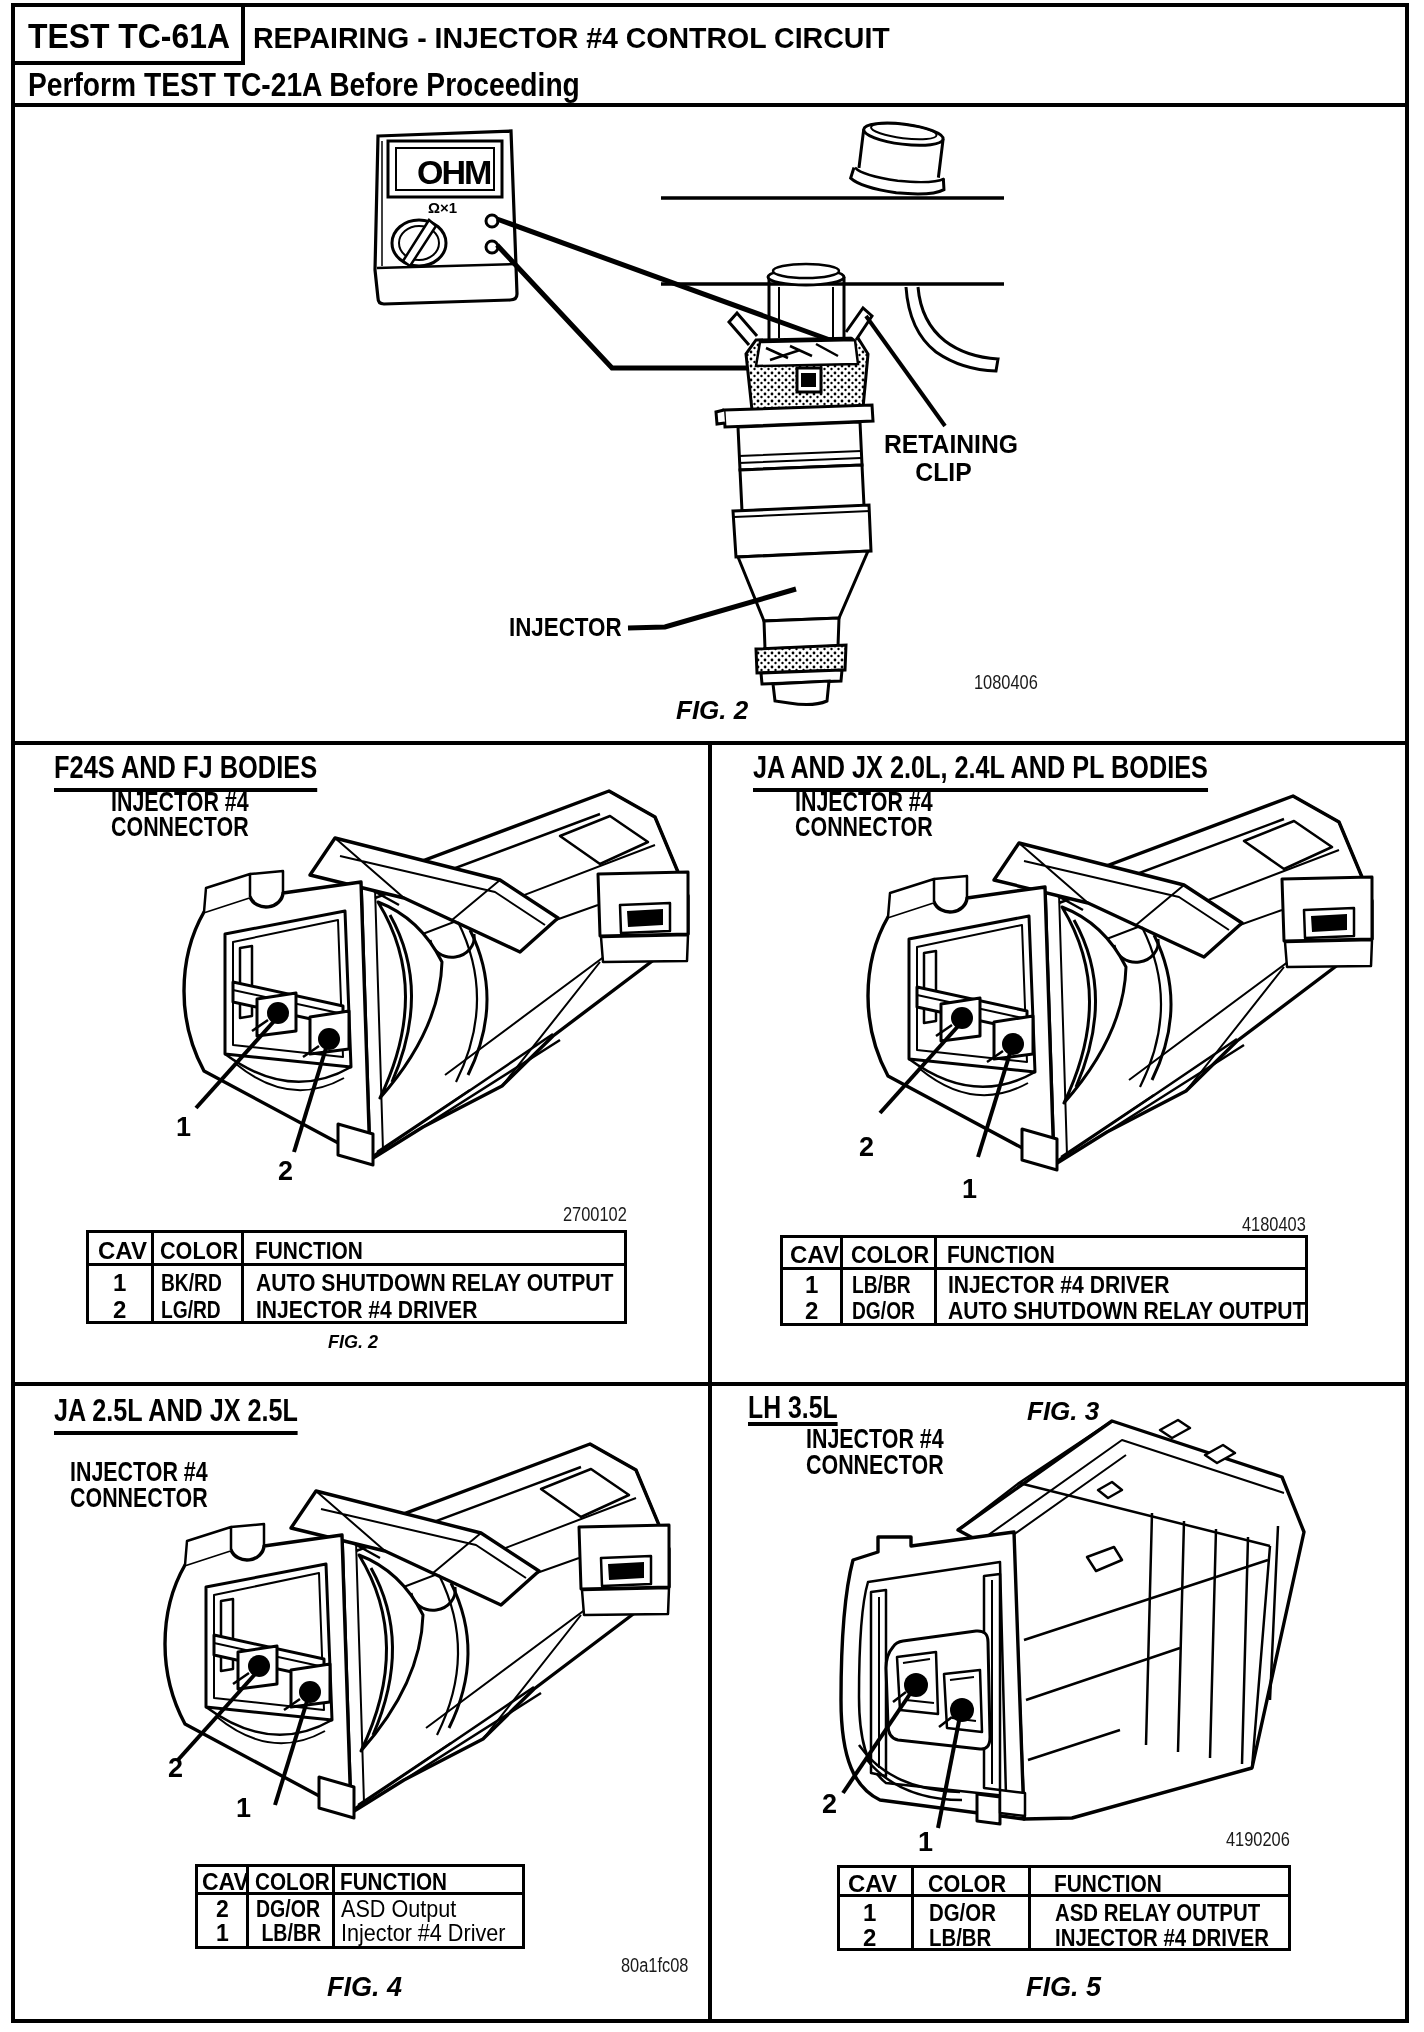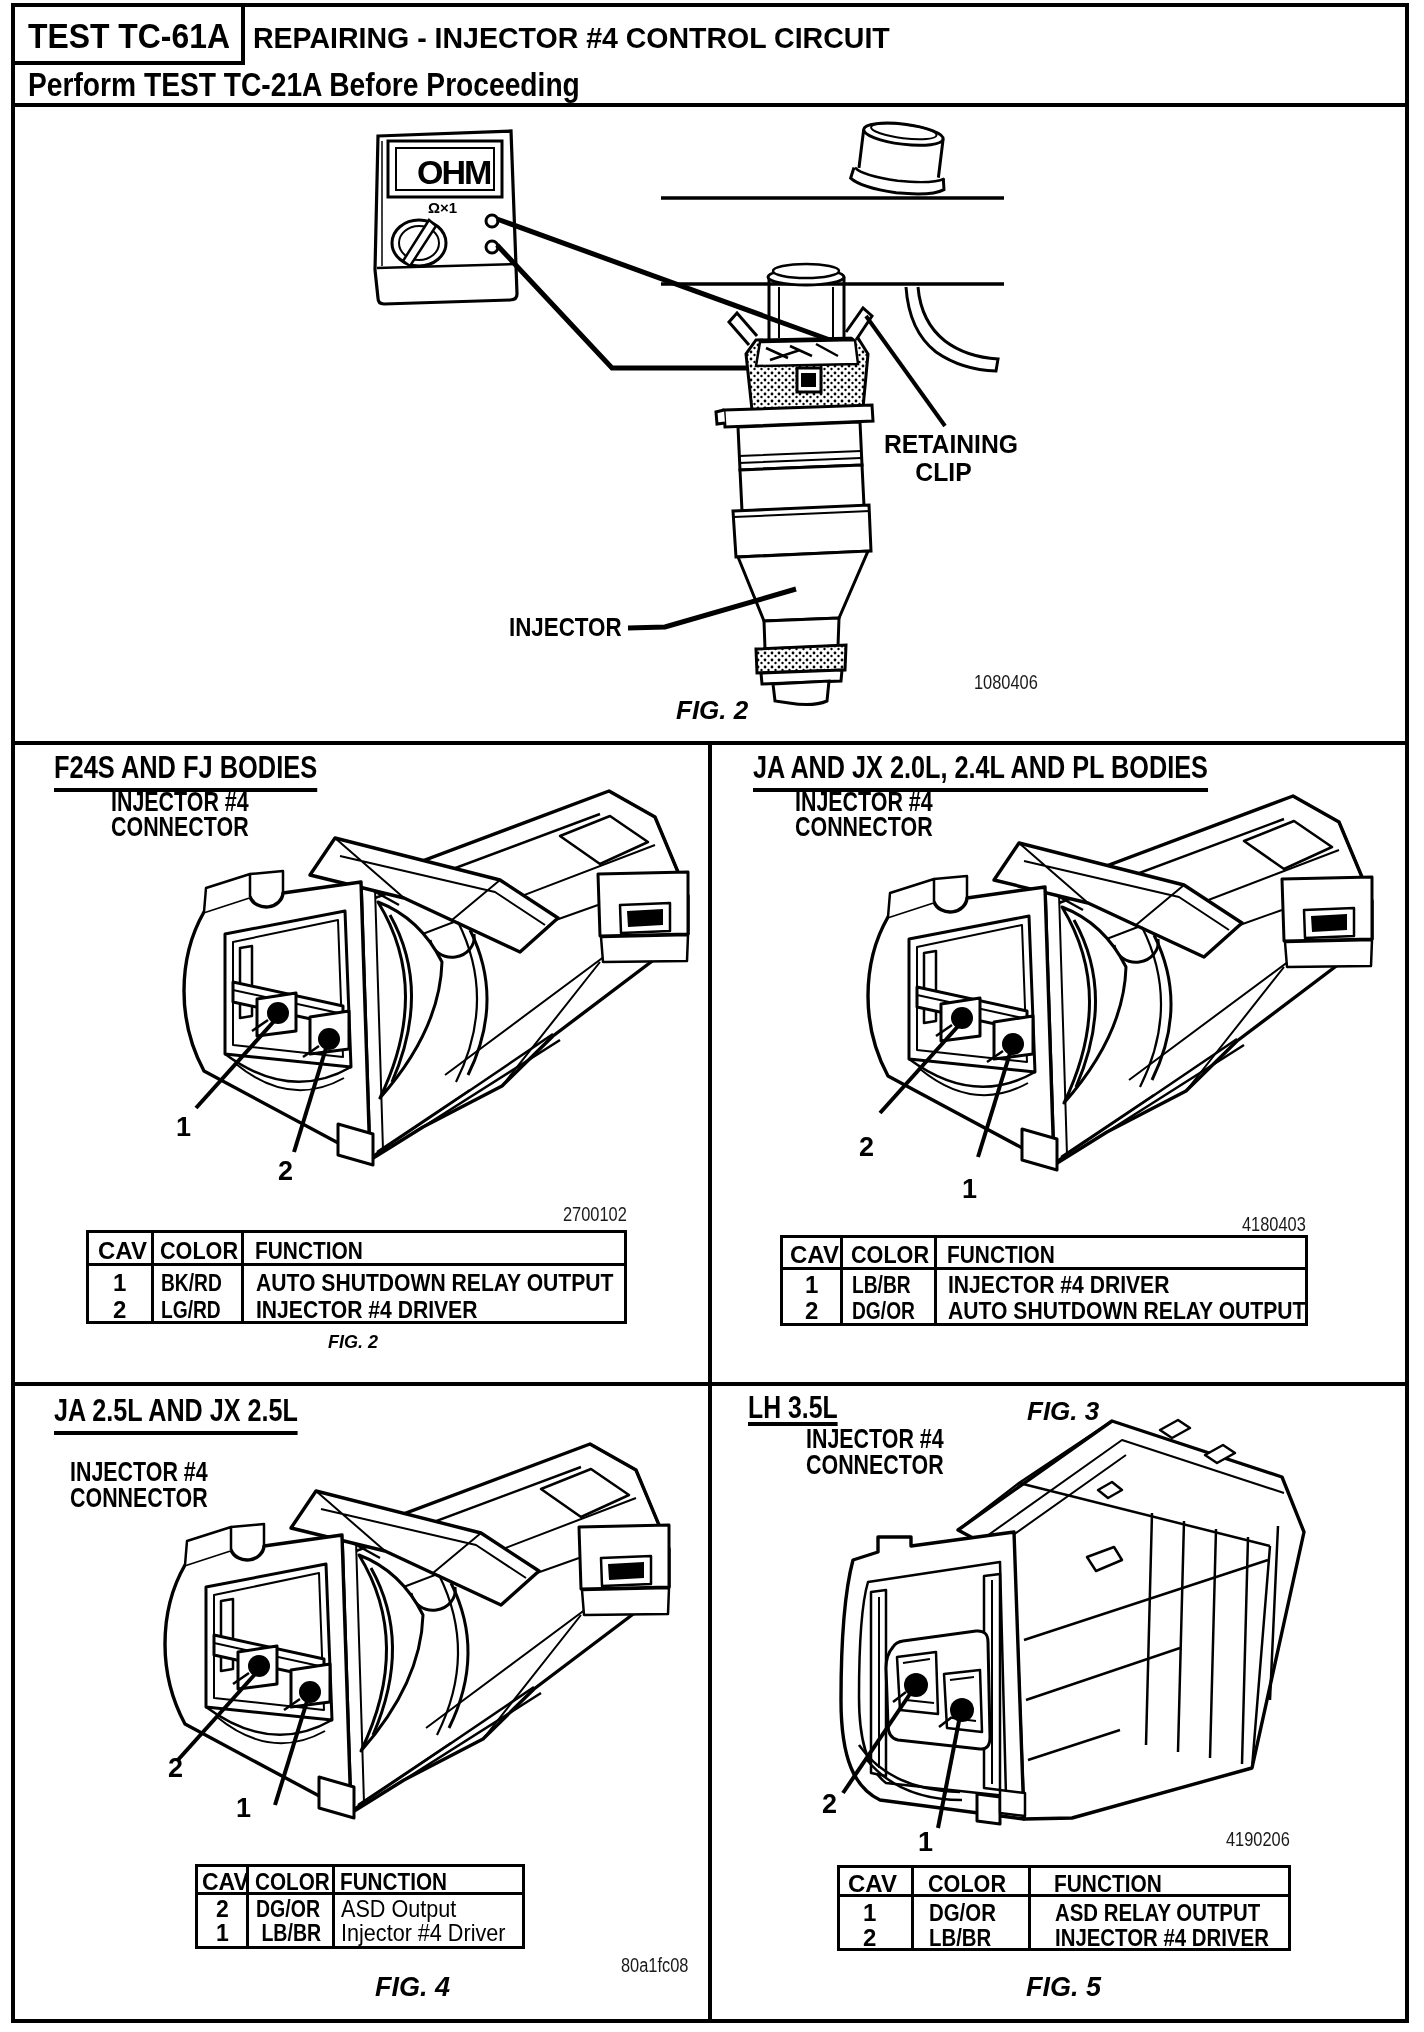--- a/index.html
+++ b/index.html
@@ -245,21 +245,21 @@
   <div class="ln" style="left:134px;top:0;width:3px;height:79px;"></div>
   <div class="ln" style="left:0;top:25px;width:324px;height:3px;"></div>
   <div class="abs b" style="left:4px;top:2px;font-size:23px;">CAV</div>
   <div class="abs b" style="left:57px;top:2px;font-size:23px;transform:scaleX(0.9);transform-origin:0 0;">COLOR</div>
   <div class="abs b" style="left:142px;top:2px;font-size:23px;transform:scaleX(0.9);transform-origin:0 0;">FUNCTION</div>
   <div class="abs b" style="left:18px;top:30px;font-size:23px;line-height:24px;">2<br>1</div>
   <div class="abs b" style="left:58px;top:30px;font-size:23px;line-height:24px;transform:scaleX(0.85);transform-origin:0 0;">DG/OR<br>&nbsp;LB/BR</div>
   <div class="abs" style="left:143px;top:30px;font-size:24px;line-height:24px;transform:scaleX(0.9);transform-origin:0 0;">ASD Output<br>Injector #4 Driver</div>
 </div>
 <div class="abs pn" style="left:621px;top:1954px;">80a1fc08</div>
-<div class="abs bi" style="left:327px;top:1972px;font-size:27px;margin-left:48px;">FIG. 4</div>
+<div class="abs bi" style="left:327px;top:1972px;font-size:27px;">FIG. 4</div>
 
 <div class="abs b" style="left:748px;top:1393px;font-size:31px;line-height:29px;transform:scaleX(0.80);transform-origin:0 0;border-bottom:4px solid #000;padding-bottom:0px;">LH 3.5L</div>
 <div class="abs b" style="left:806px;top:1426px;font-size:28px;line-height:26px;transform:scaleX(0.765);transform-origin:0 0;">INJECTOR #4<br>CONNECTOR</div>
 <div id="fig5"></div>
 <div class="abs b" style="left:822px;top:1789px;font-size:27px;">2</div>
 <div class="abs b" style="left:918px;top:1827px;font-size:27px;">1</div>
 <div class="abs pn" style="left:1226px;top:1828px;">4190206</div>
 <div class="abs" style="left:837px;top:1865px;width:454px;height:86px;border:3px solid #000;box-sizing:border-box;">
   <div class="ln" style="left:71px;top:0;width:3px;height:80px;"></div>
   <div class="ln" style="left:188px;top:0;width:3px;height:80px;"></div>

